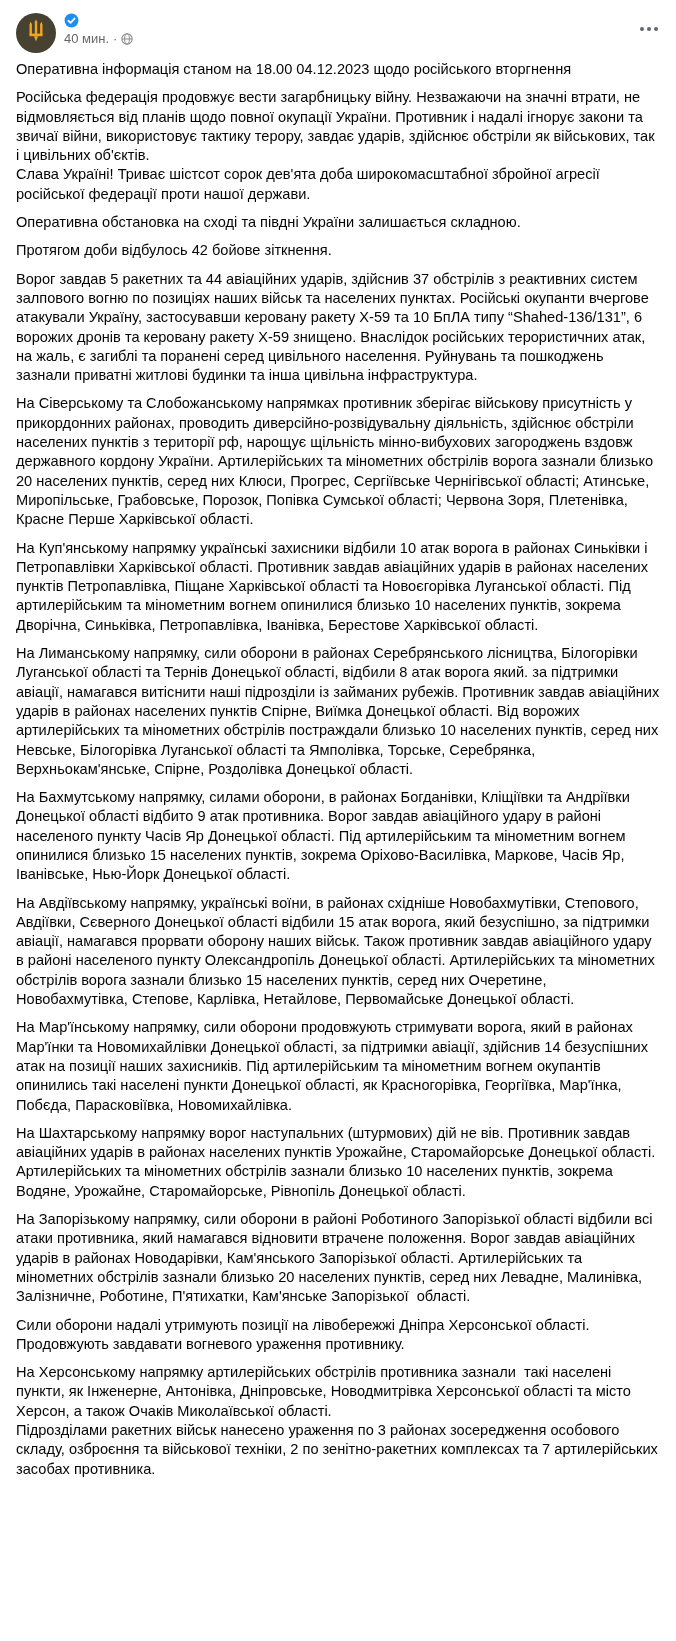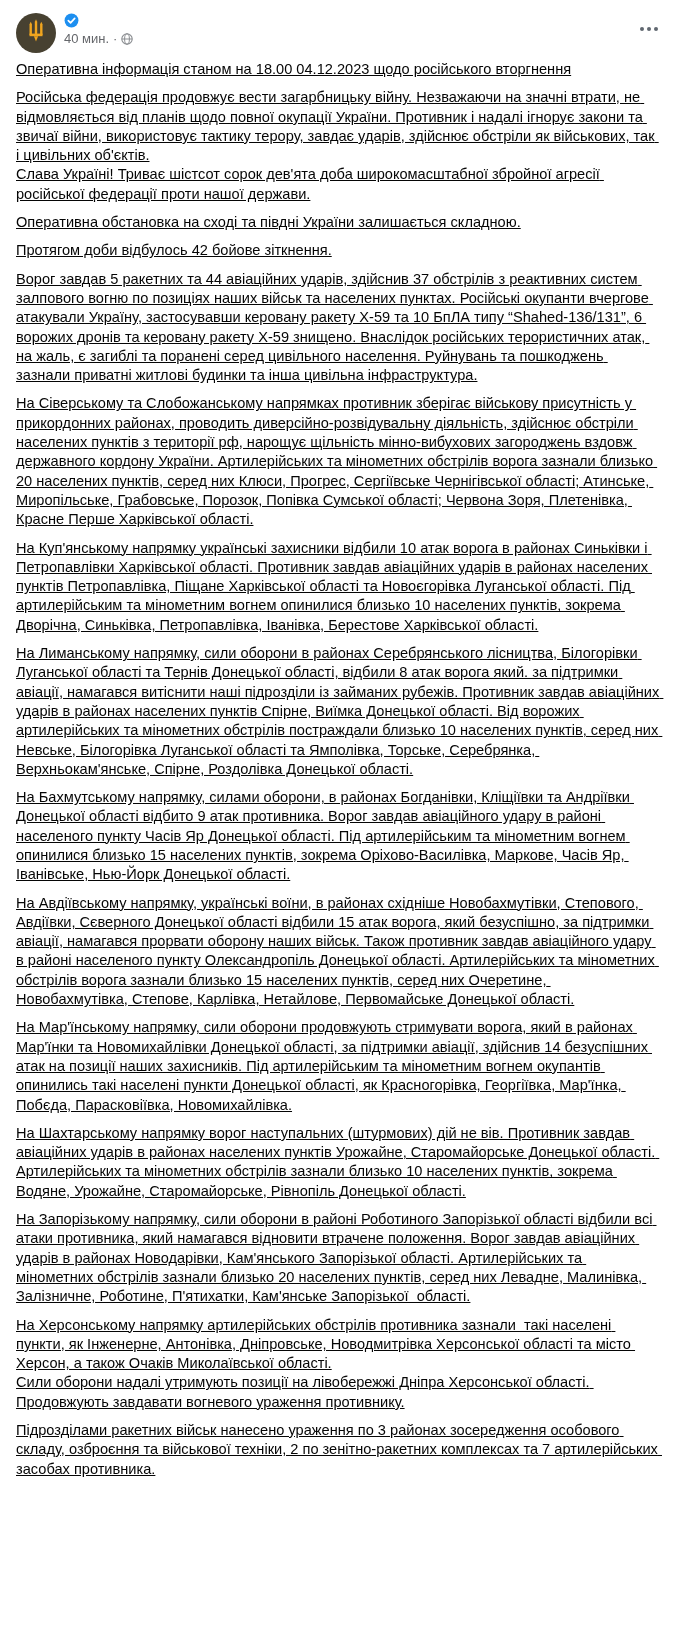--- a/index.html
+++ b/index.html
@@ -81,21 +81,20 @@
   }
   .post-body {
     margin-top: 7px;
   }
   .para {
     margin: 0 0 9px 0;
     font-size: 14.6px;
     line-height: 19.3px;
     color: #050505;
     white-space: pre-wrap;
-    text-decoration: underline;
   }
   .para.tight { margin-bottom: 0; }
 </style>
 </head>
 <body>
 
 <div class="post">
 
   <div class="header">
 
@@ -154,18 +153,18 @@
       <p class="para">Протягом доби відбулось 42 бойове зіткнення.</p>
       <p class="para">Ворог завдав 5 ракетних та 44 авіаційних ударів, здійснив 37 обстрілів з реактивних систем залпового вогню по позиціях наших військ та населених пунктах. Російські окупанти вчергове атакували Україну, застосувавши керовану ракету Х-59 та 10 БпЛА типу “Shahed-136/131”, 6 ворожих дронів та керовану ракету Х-59 знищено. Внаслідок російських терористичних атак, на жаль, є загиблі та поранені серед цивільного населення. Руйнувань та пошкоджень зазнали приватні житлові будинки та інша цивільна інфраструктура.</p>
       <p class="para">На Сіверському та Слобожанському напрямках противник зберігає військову присутність у прикордонних районах, проводить диверсійно-розвідувальну діяльність, здійснює обстріли населених пунктів з території рф, нарощує щільність мінно-вибухових загороджень вздовж державного кордону України. Артилерійських та мінометних обстрілів ворога зазнали близько 20 населених пунктів, серед них Клюси, Прогрес, Сергіївське Чернігівської області; Атинське, Миропільське, Грабовське, Порозок, Попівка Сумської області; Червона Зоря, Плетенівка, Красне Перше Харківської області.</p>
       <p class="para">На Куп'янському напрямку українські захисники відбили 10 атак ворога в районах Синьківки і Петропавлівки Харківської області. Противник завдав авіаційних ударів в районах населених пунктів Петропавлівка, Піщане Харківської області та Новоєгорівка Луганської області. Під артилерійським та мінометним вогнем опинилися близько 10 населених пунктів, зокрема Дворічна, Синьківка, Петропавлівка, Іванівка, Берестове Харківської області.</p>
       <p class="para">На Лиманському напрямку, сили оборони в районах Серебрянського лісництва, Білогорівки Луганської області та Тернів Донецької області, відбили 8 атак ворога який. за підтримки авіації, намагався витіснити наші підрозділи із займаних рубежів. Противник завдав авіаційних ударів в районах населених пунктів Спірне, Виїмка Донецької області. Від ворожих артилерійських та мінометних обстрілів постраждали близько 10 населених пунктів, серед них Невське, Білогорівка Луганської області та Ямполівка, Торське, Серебрянка, Верхньокам'янське, Спірне, Роздолівка Донецької області.</p>
       <p class="para">На Бахмутському напрямку, силами оборони, в районах Богданівки, Кліщіївки та Андріївки Донецької області відбито 9 атак противника. Ворог завдав авіаційного удару в районі населеного пункту Часів Яр Донецької області. Під артилерійським та мінометним вогнем опинилися близько 15 населених пунктів, зокрема Оріхово-Василівка, Маркове, Часів Яр, Іванівське, Нью-Йорк Донецької області.</p>
       <p class="para">На Авдіївському напрямку, українські воїни, в районах східніше Новобахмутівки, Степового, Авдіївки, Сєверного Донецької області відбили 15 атак ворога, який безуспішно, за підтримки авіації, намагався прорвати оборону наших військ. Також противник завдав авіаційного удару в районі населеного пункту Олександропіль Донецької області. Артилерійських та мінометних обстрілів ворога зазнали близько 15 населених пунктів, серед них Очеретине, Новобахмутівка, Степове, Карлівка, Нетайлове, Первомайське Донецької області.</p>
       <p class="para">На Мар'їнському напрямку, сили оборони продовжують стримувати ворога, який в районах Мар'їнки та Новомихайлівки Донецької області, за підтримки авіації, здійснив 14 безуспішних атак на позиції наших захисників. Під артилерійським та мінометним вогнем окупантів опинились такі населені пункти Донецької області, як Красногорівка, Георгіївка, Мар'їнка, Побєда, Парасковіївка, Новомихайлівка.</p>
       <p class="para">На Шахтарському напрямку ворог наступальних (штурмових) дій не вів. Противник завдав авіаційних ударів в районах населених пунктів Урожайне, Старомайорське Донецької області. Артилерійських та мінометних обстрілів зазнали близько 10 населених пунктів, зокрема Водяне, Урожайне, Старомайорське, Рівнопіль Донецької області.</p>
       <p class="para">На Запорізькому напрямку, сили оборони в районі Роботиного Запорізької області відбили всі атаки противника, який намагався відновити втрачене положення. Ворог завдав авіаційних ударів в районах Новодарівки, Кам'янського Запорізької області. Артилерійських та мінометних обстрілів зазнали близько 20 населених пунктів, серед них Левадне, Малинівка, Залізничне, Роботине, П'ятихатки, Кам'янське Запорізької  області.</p>
+      <p class="para">Сили оборони надалі утримують позиції на лівобережжі Дніпра Херсонської області. Продовжують завдавати вогневого ураження противнику.</p>
       <p class="para tight">На Херсонському напрямку артилерійських обстрілів противника зазнали  такі населені пункти, як Інженерне, Антонівка, Дніпровське, Новодмитрівка Херсонської області та місто Херсон, а також Очаків Миколаївської області.</p>
-      <p class="para">Сили оборони надалі утримують позиції на лівобережжі Дніпра Херсонської області. Продовжують завдавати вогневого ураження противнику.</p>
       <p class="para">Підрозділами ракетних військ нанесено ураження по 3 районах зосередження особового складу, озброєння та військової техніки, 2 по зенітно-ракетних комплексах та 7 артилерійських засобах противника.</p>
     </div>
 
 </div>
 
 </body></html>

